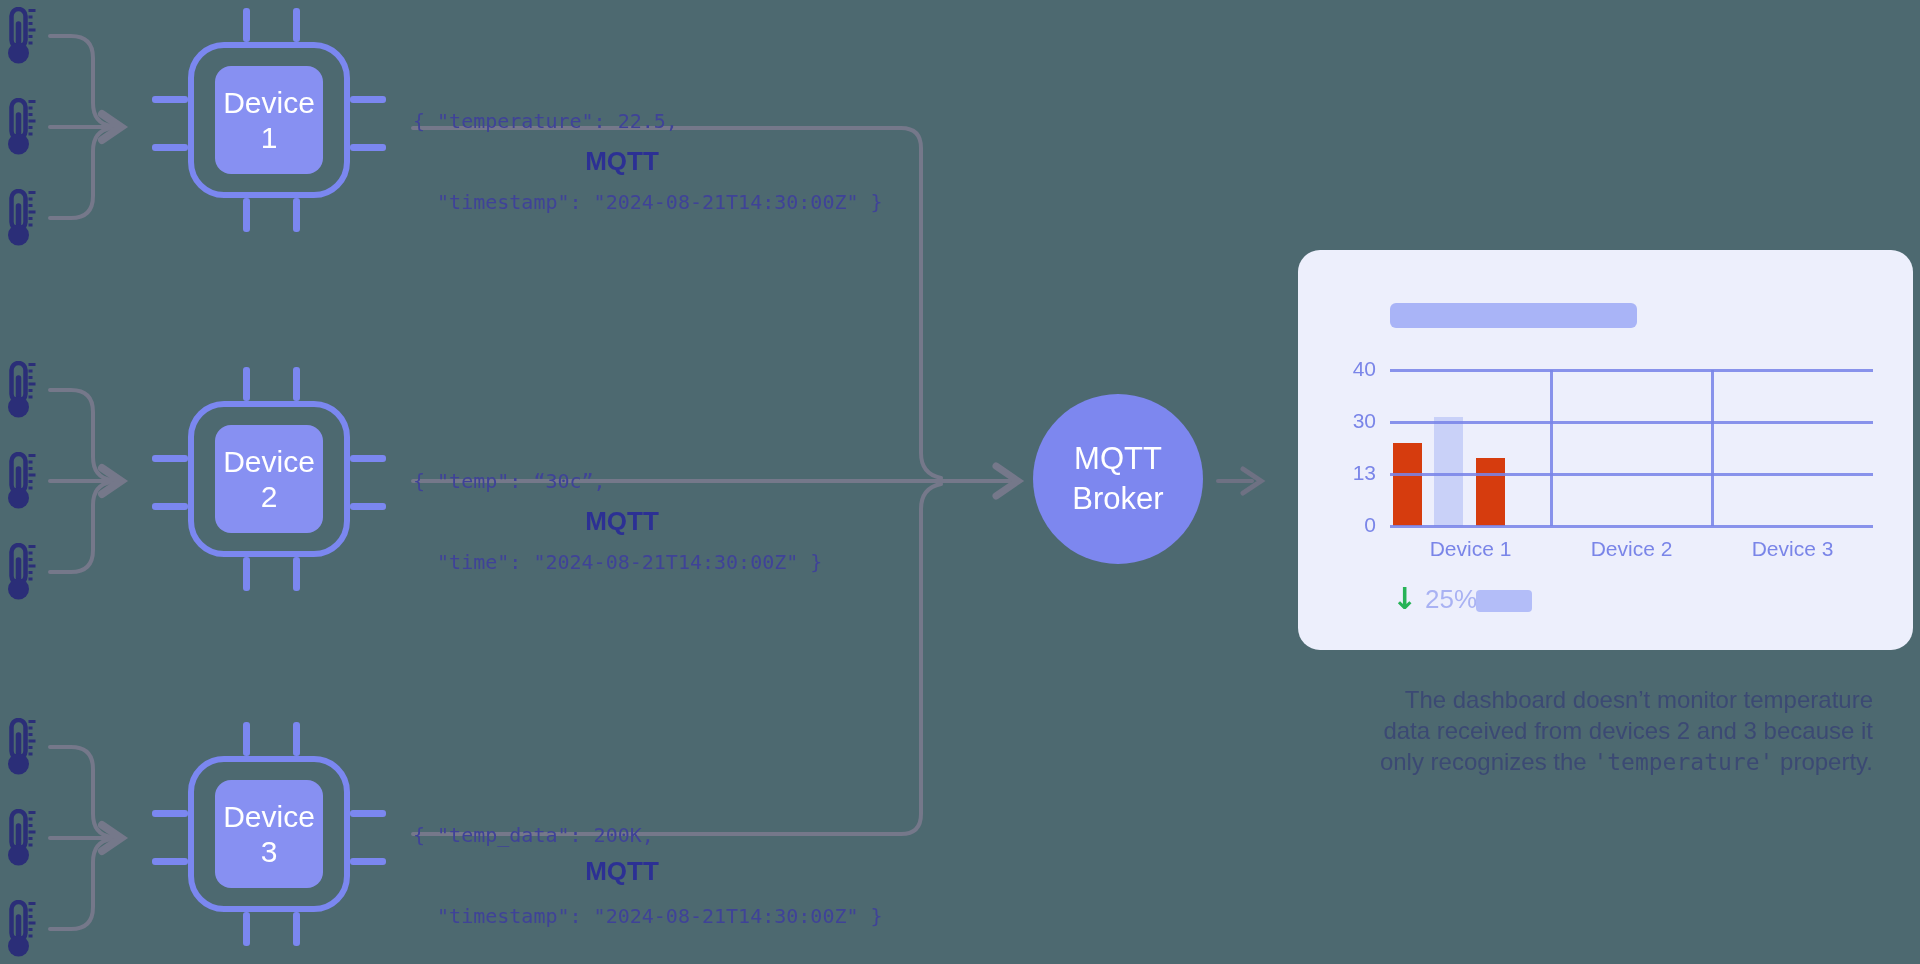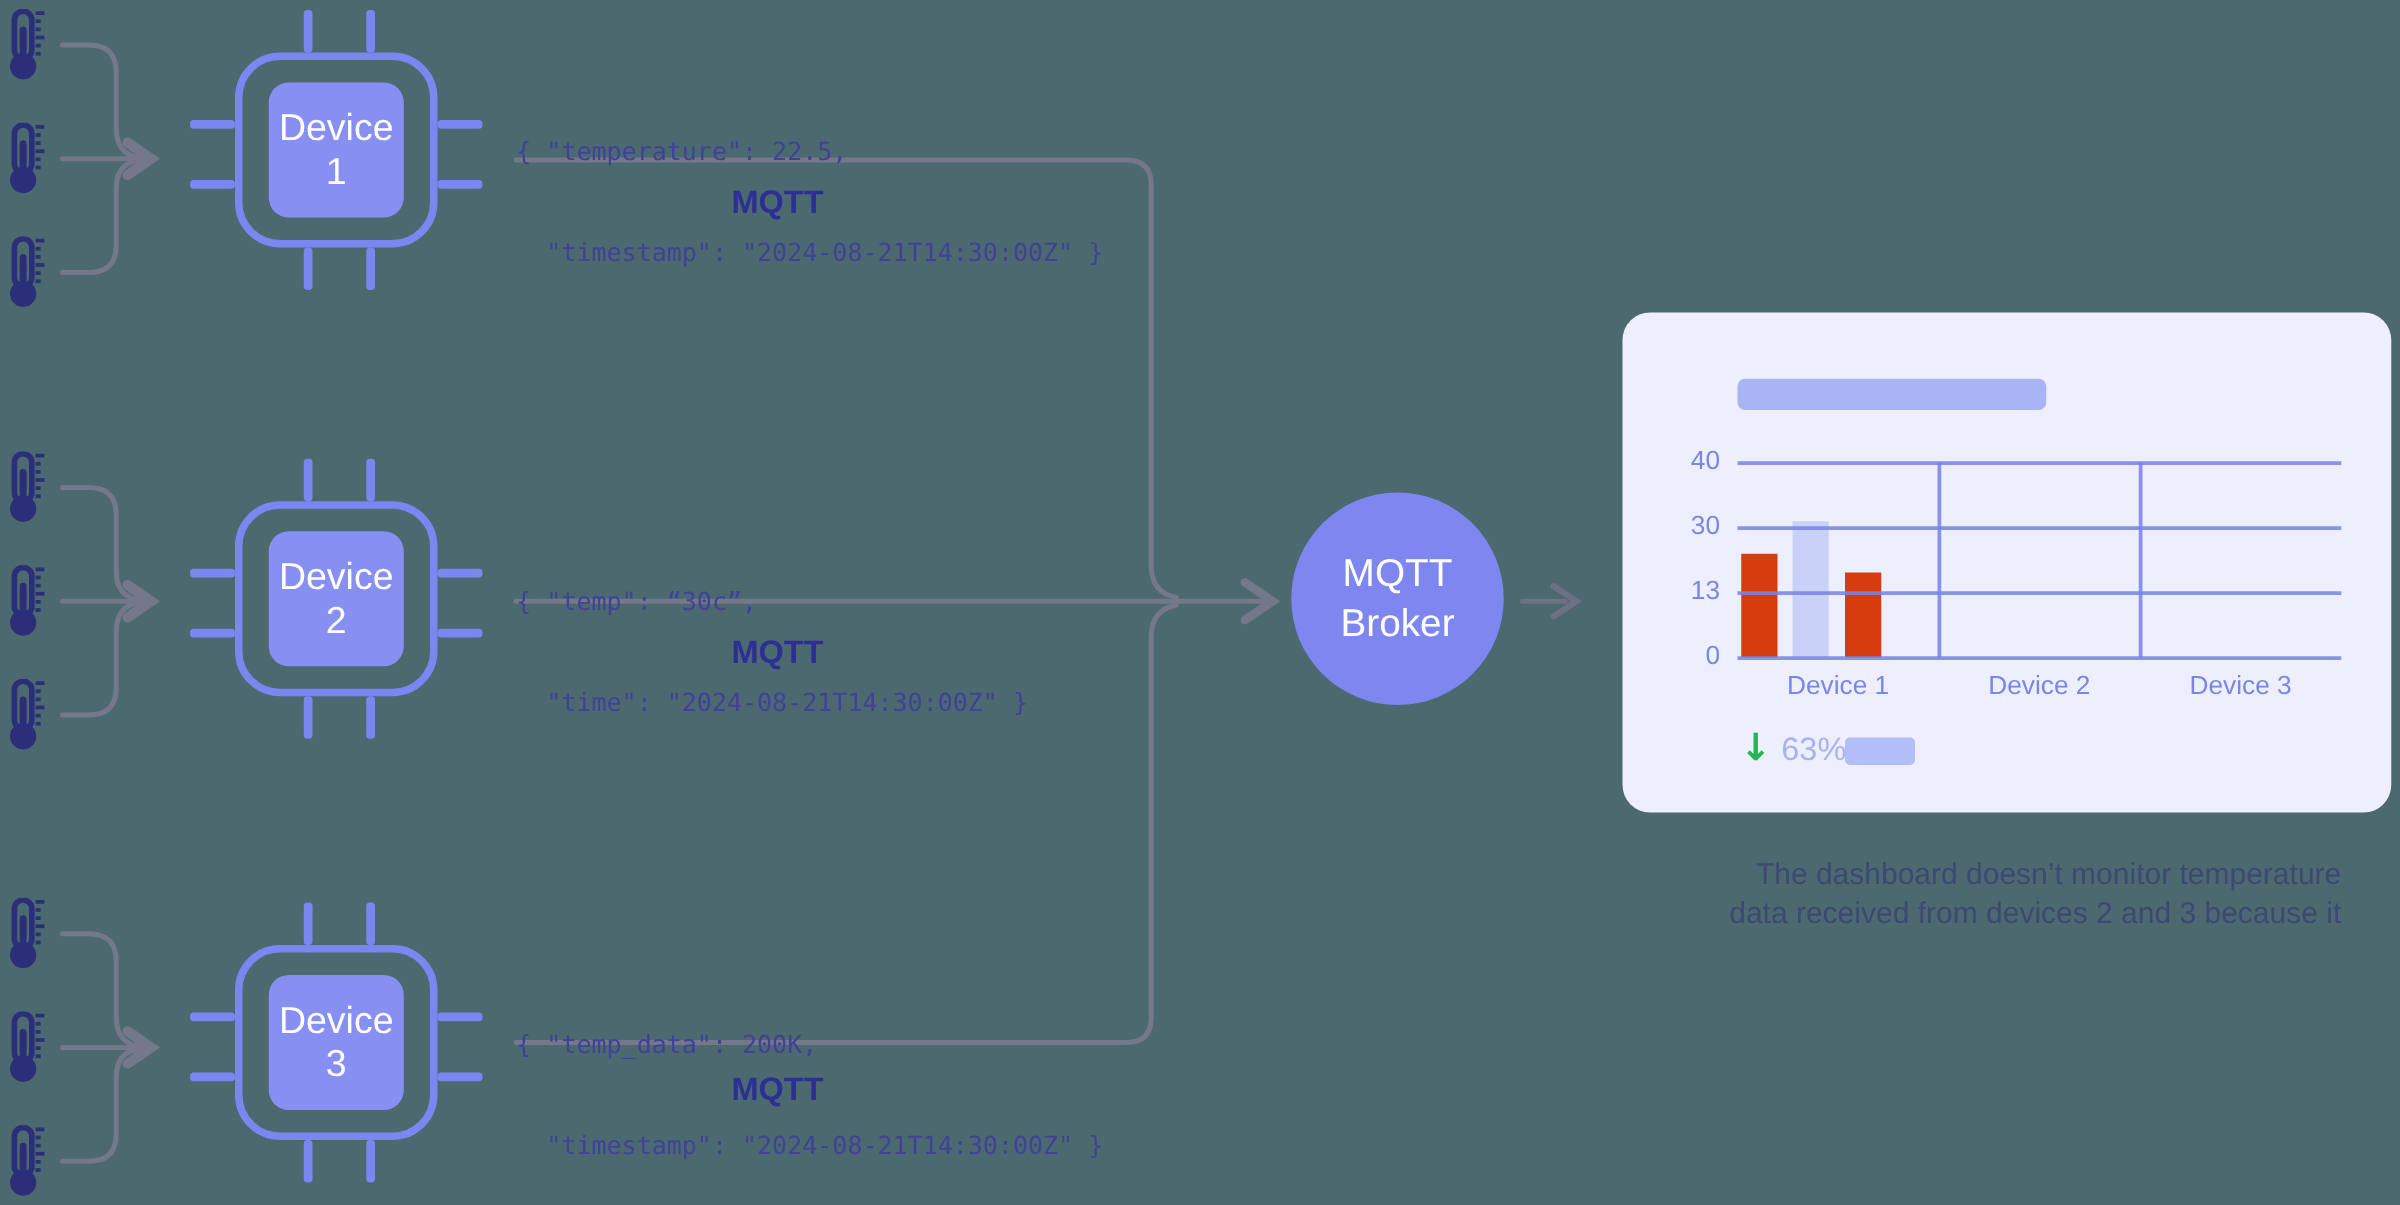--- a/index.html
+++ b/index.html
@@ -211,20 +211,21 @@
       <div class="ytick" style="left: 20px; top: 159px;">30</div>
       <div class="gridline" style="left: 92px; top: 118.5px; width: 483px;"></div>
       <div class="ytick" style="left: 20px; top: 107px;">40</div>
       <div class="vline" style="left: 251.5px; top: 120px; height: 156px;"></div>
       <div class="vline" style="left: 412.5px; top: 120px; height: 156px;"></div>
       <div class="xlabel" style="left: 92px; top: 287px; width: 161px;">Device 1</div>
       <div class="xlabel" style="left: 253px; top: 287px; width: 161px;">Device 2</div>
       <div class="xlabel" style="left: 414px; top: 287px; width: 161px;">Device 3</div>
     </div>
   <span class="legend-arrow">↓</span>
-  <span class="legend-text">63%</span>
+  <span class="legend-text">25%</span>
   <div class="legend-chip"></div>
 </div>
 
 <div class="caption">
   <div>The dashboard doesn’t monitor temperature</div>
   <div>data received from devices 2 and 3 because it</div>
+  <div><span>only recognizes the </span><span class="code">'temperature'</span><span> property.</span></div>
 </div>
 
 </body></html>

